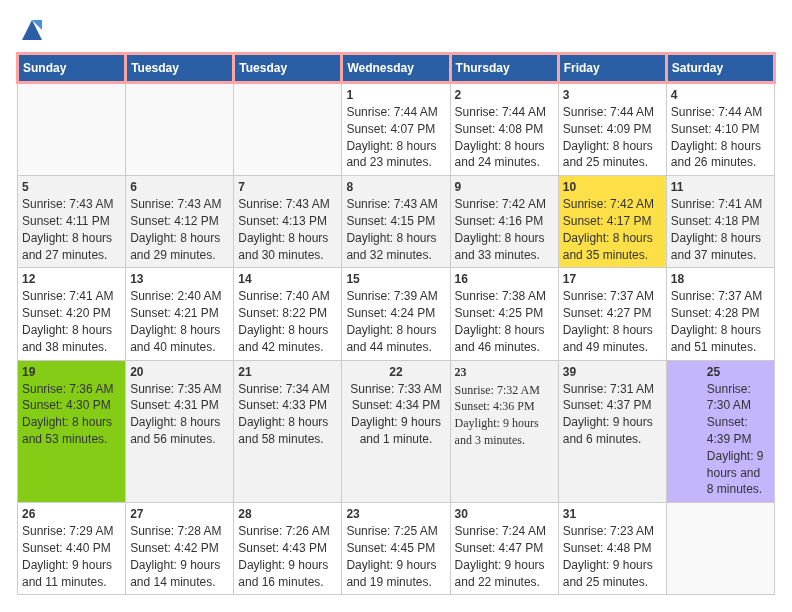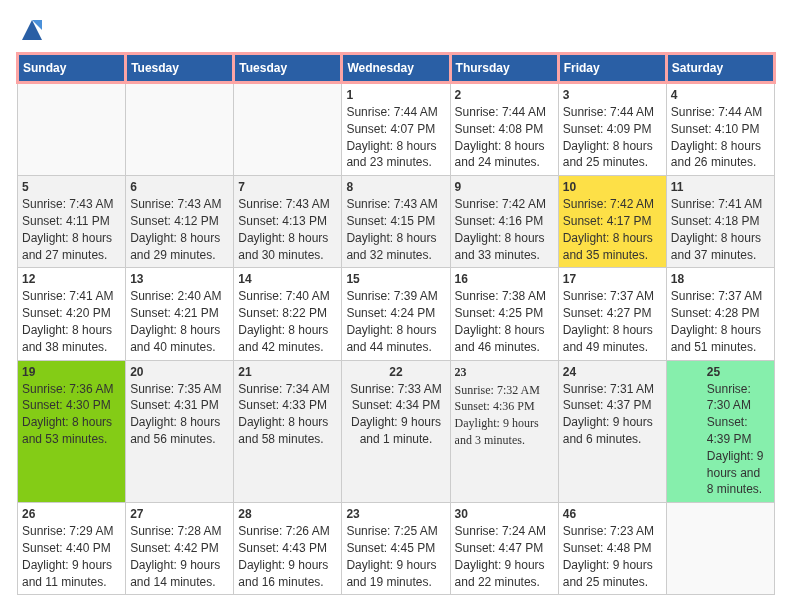--- a/index.html
+++ b/index.html
@@ -271,26 +271,26 @@
 Sunset: 4:34 PM
 Daylight: 9 hours and 1 minute.</div>
         </td>
         <td style="background-color: rgb(242, 242, 242); font-family: Liberation Serif, serif;">
           <span class="day-num">23</span>
           <div class="day-info">Sunrise: 7:32 AM
 Sunset: 4:36 PM
 Daylight: 9 hours and 3 minutes.</div>
         </td>
         <td style="background-color: rgb(242, 242, 242);">
-          <span class="day-num">24</span>
+          <span class="day-num">39</span>
           <div class="day-info">Sunrise: 7:31 AM
 Sunset: 4:37 PM
 Daylight: 9 hours and 6 minutes.</div>
         </td>
-        <td style="background-color: #86efac; padding-left: 40px;">
+        <td style="background-color: #c4b5fd; padding-left: 40px;">
           <span class="day-num">25</span>
           <div class="day-info">Sunrise: 7:30 AM
 Sunset: 4:39 PM
 Daylight: 9 hours and 8 minutes.</div>
         </td>
       </tr>
       <tr>
         <td>
           <span class="day-num">26</span>
           <div class="day-info">Sunrise: 7:29 AM
@@ -315,21 +315,21 @@
 Sunset: 4:45 PM
 Daylight: 9 hours and 19 minutes.</div>
         </td>
         <td>
           <span class="day-num">30</span>
           <div class="day-info">Sunrise: 7:24 AM
 Sunset: 4:47 PM
 Daylight: 9 hours and 22 minutes.</div>
         </td>
         <td>
-          <span class="day-num">46</span>
+          <span class="day-num">31</span>
           <div class="day-info">Sunrise: 7:23 AM
 Sunset: 4:48 PM
 Daylight: 9 hours and 25 minutes.</div>
         </td>
         <td class="empty"></td>
       </tr>
     </tbody>
 </table>
 
 </body></html>

